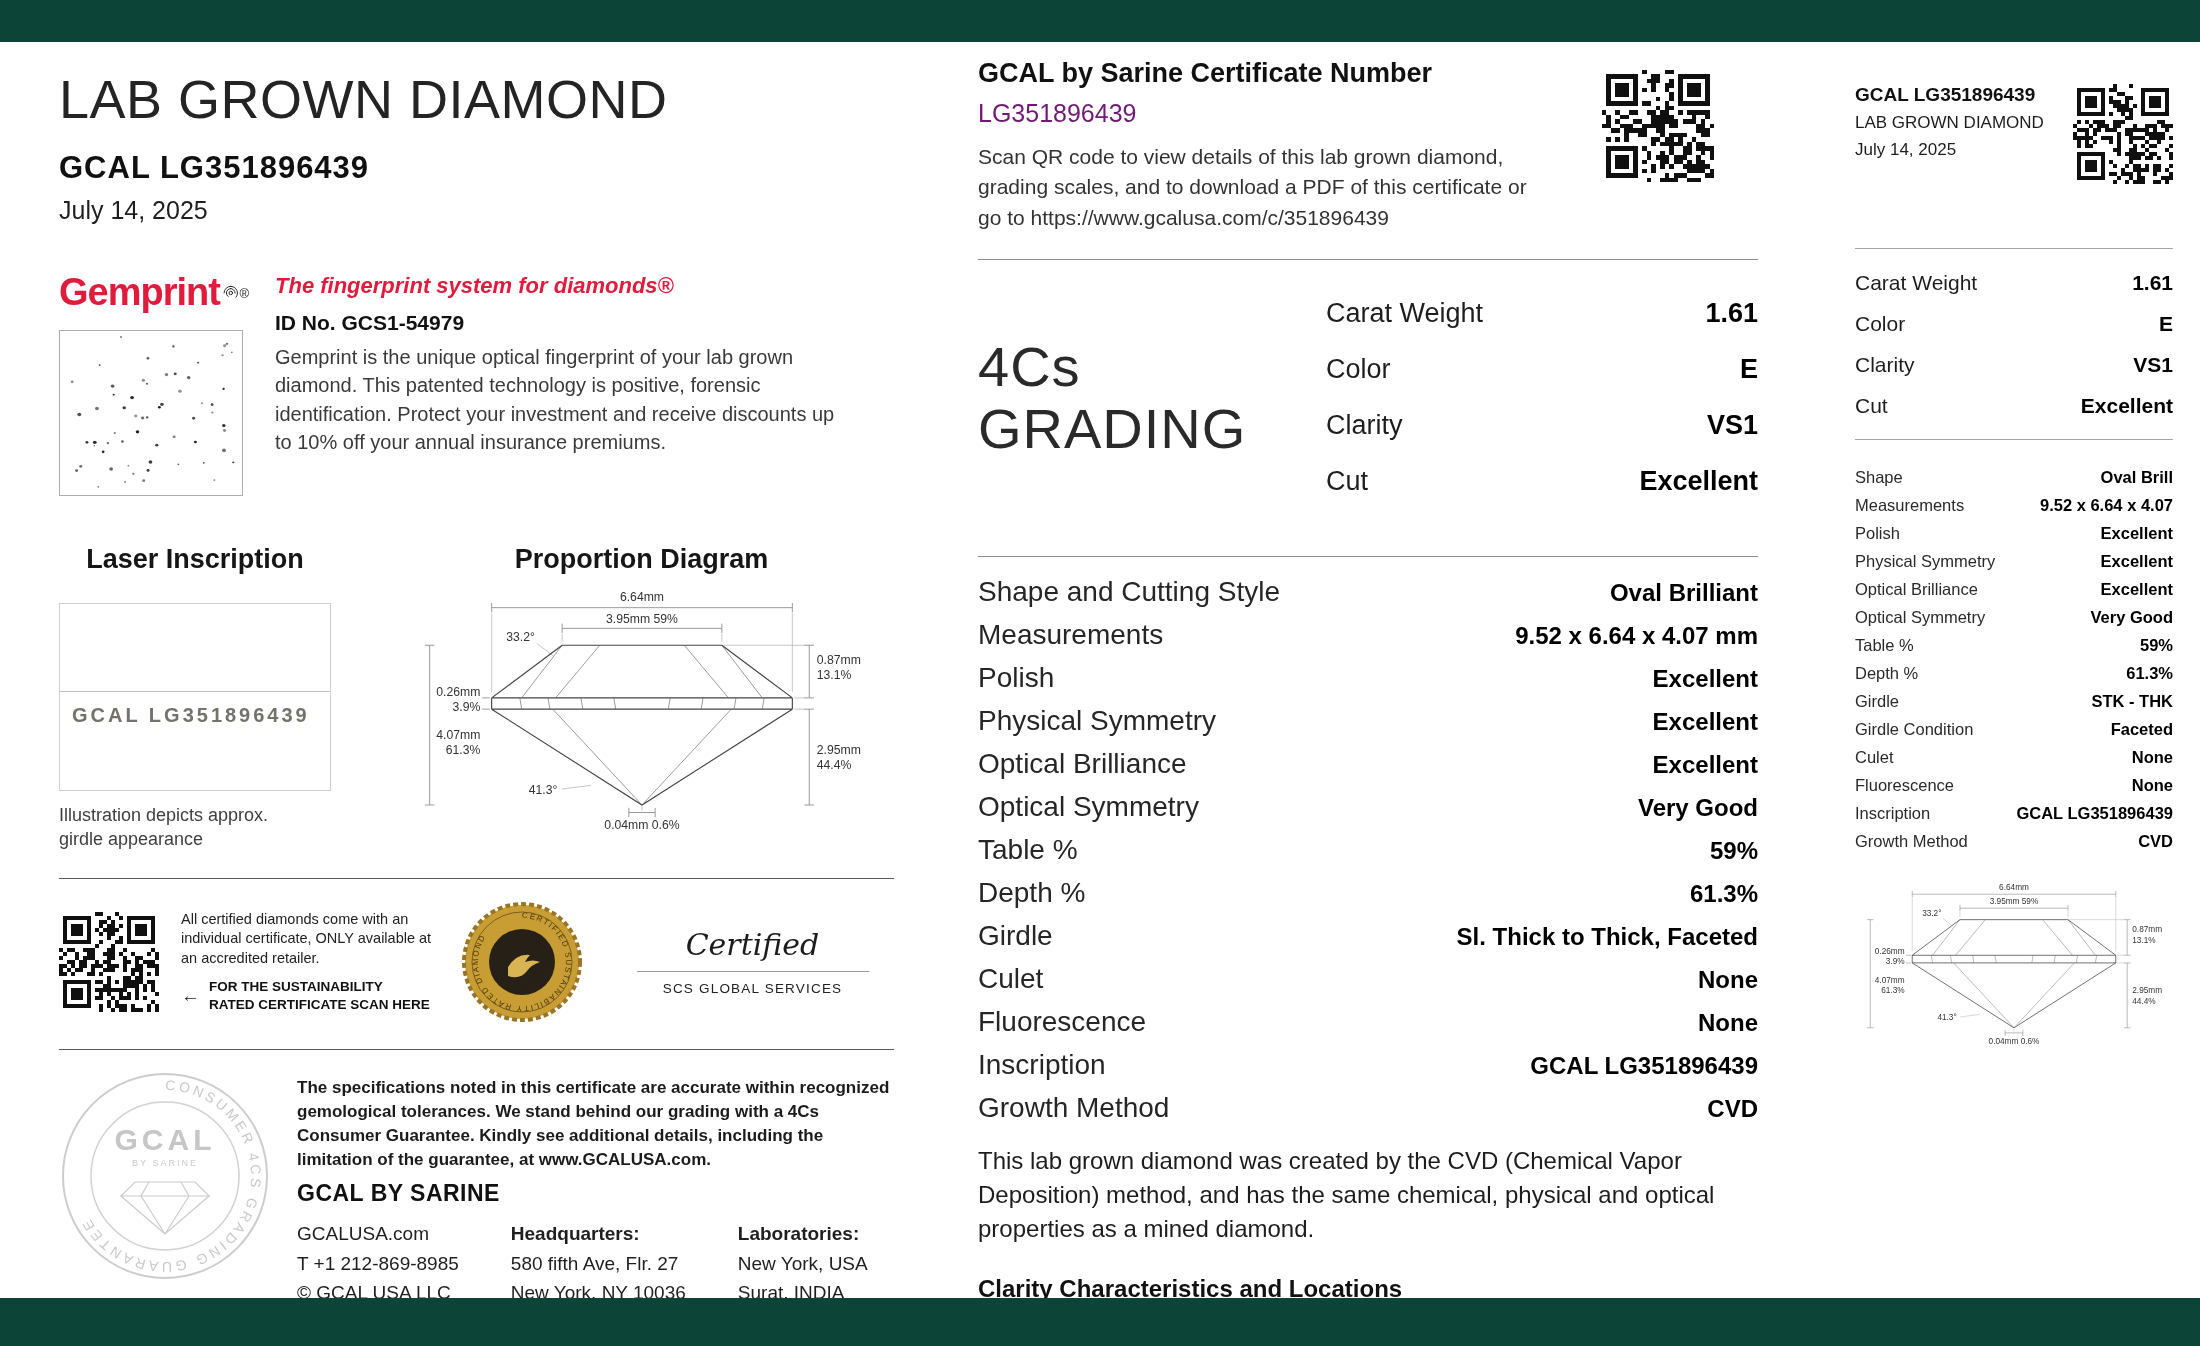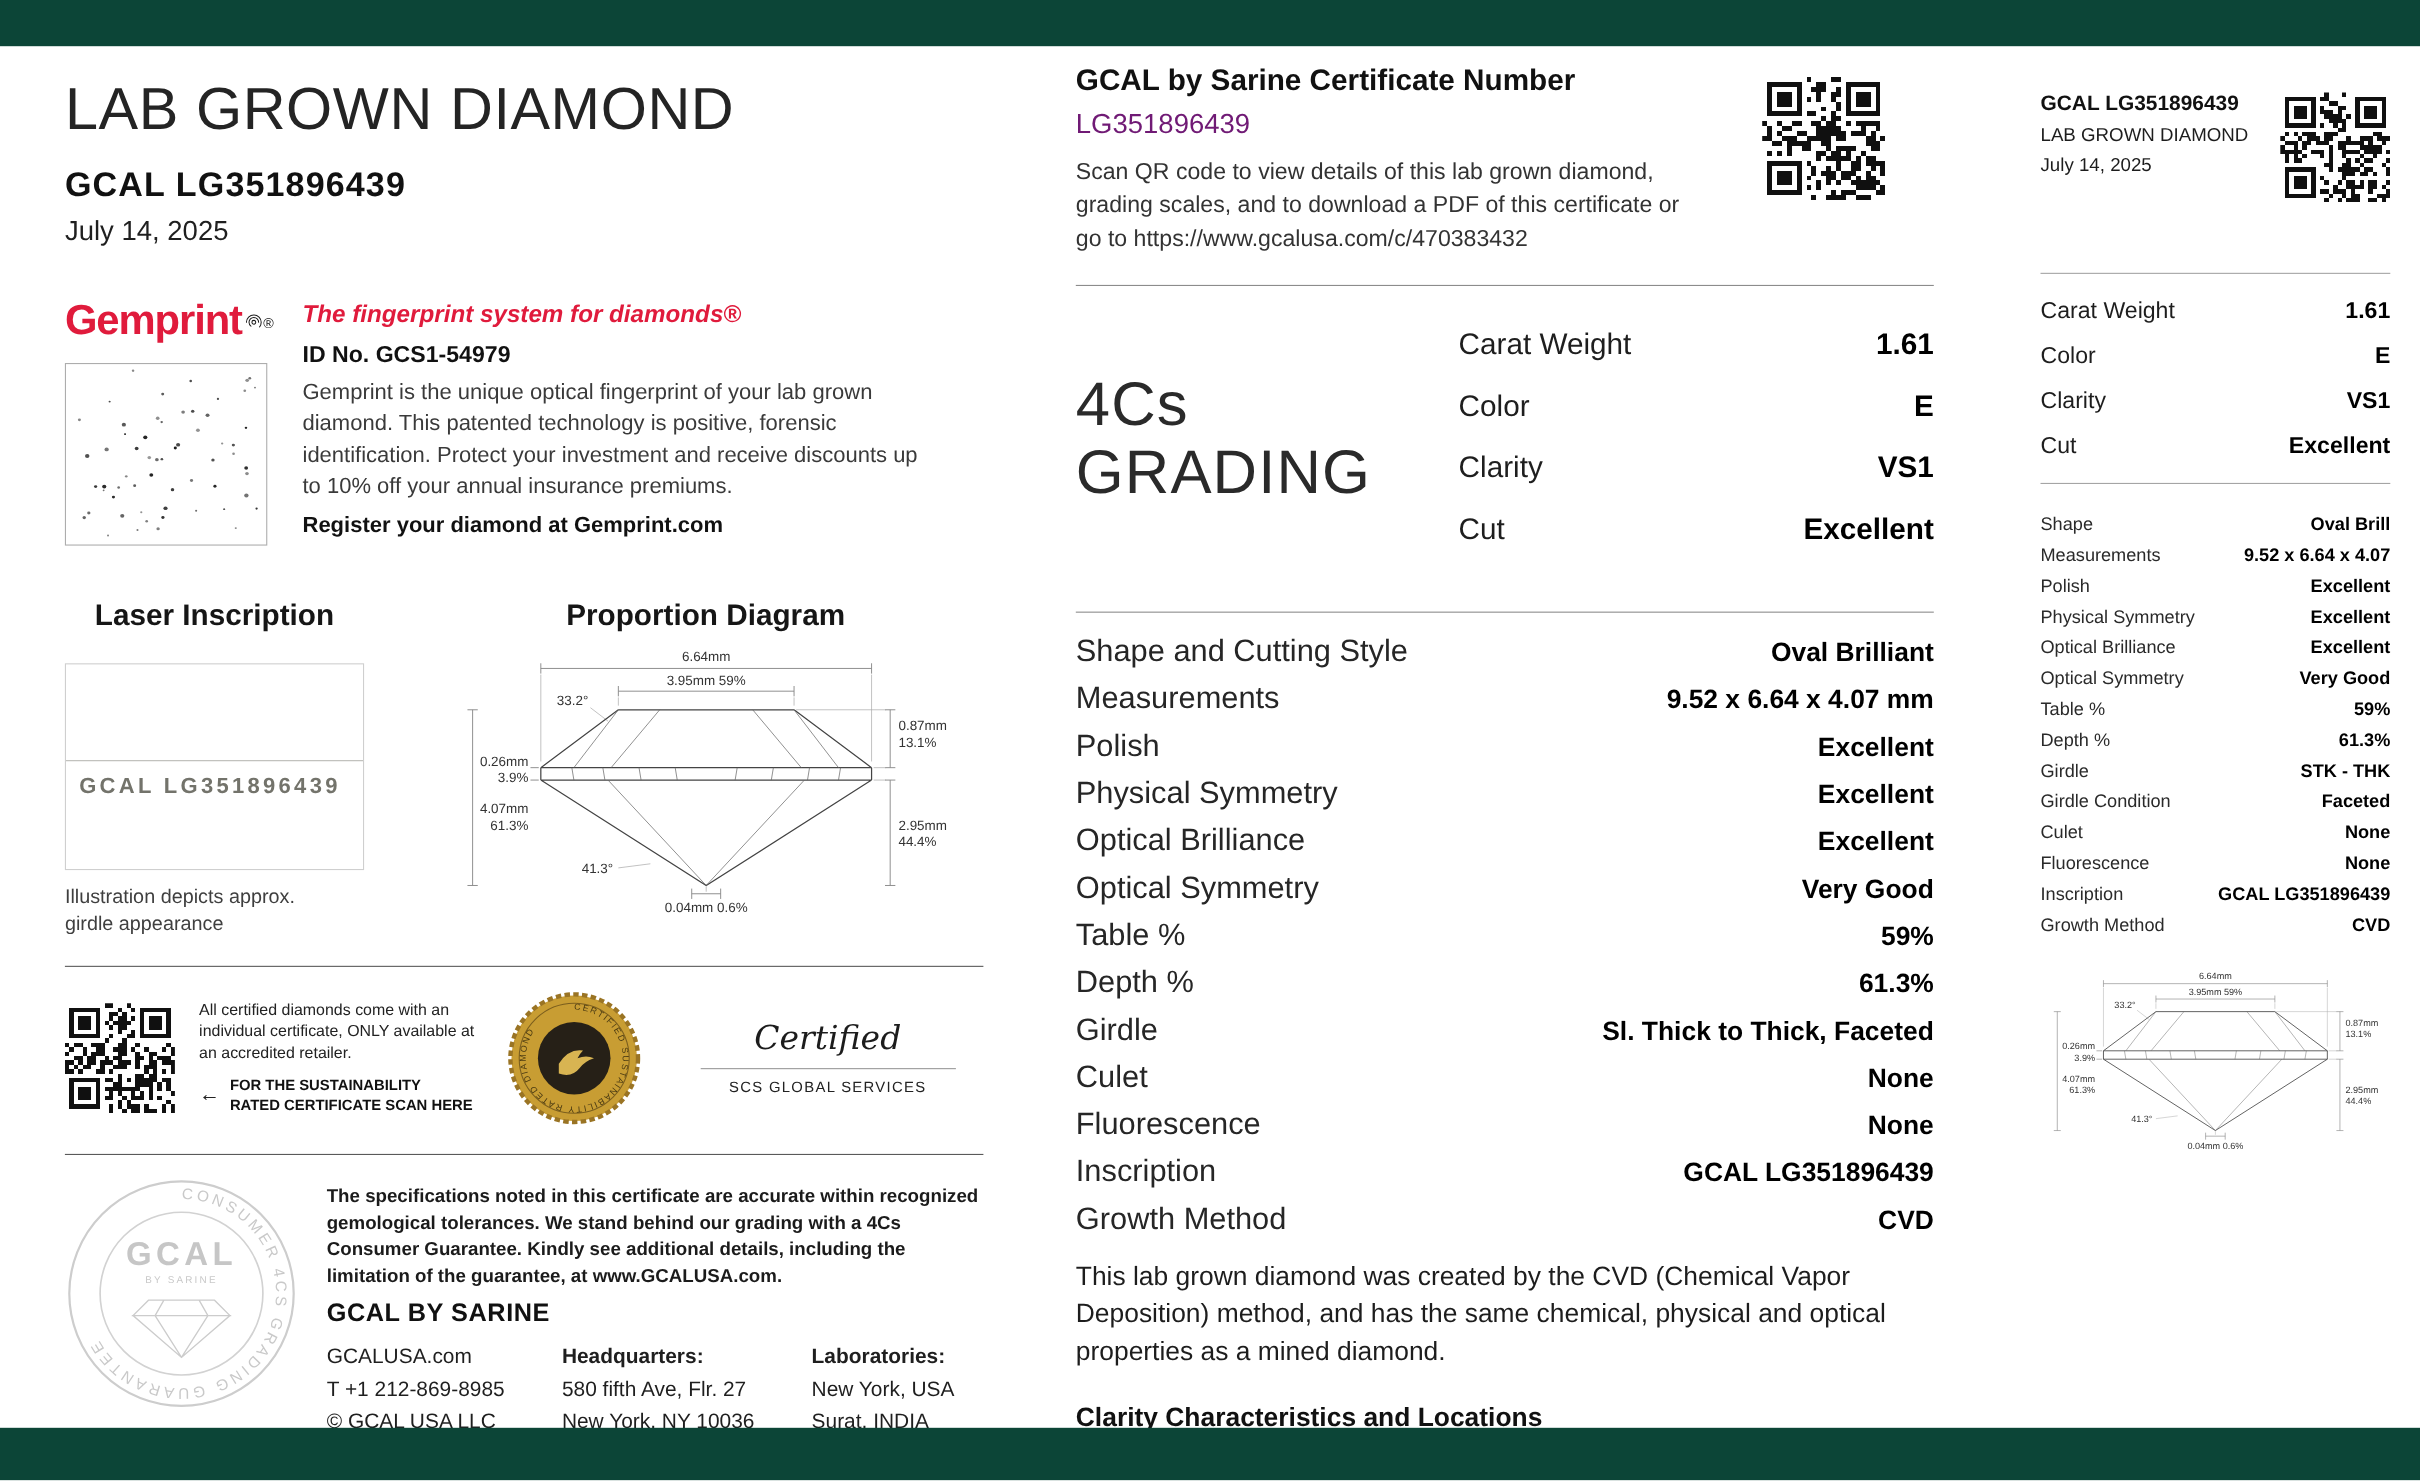--- a/index.html
+++ b/index.html
@@ -198,21 +198,20 @@
               <circle cx="35.7" cy="92.0" r="0.53" fill="#1a1a1a" opacity="0.58"></circle>
               <circle cx="46.0" cy="91.3" r="0.84" fill="#1a1a1a" opacity="0.56"></circle>
               <circle cx="62.7" cy="64.5" r="0.80" fill="#1a1a1a" opacity="0.59"></circle>
               <circle cx="41.6" cy="51.8" r="0.90" fill="#1a1a1a" opacity="0.45"></circle>
             </svg></div>
       </div>
       <div class="gp-right">
         <div class="gp-tagline">The fingerprint system for diamonds®</div>
         <div class="gp-id">ID No. GCS1-54979</div>
         <div class="gp-desc">Gemprint is the unique optical fingerprint of your lab grown diamond. This patented technology is positive, forensic identification. Protect your investment and receive discounts up to 10% off your annual insurance premiums.</div>
-        <div class="gp-register">Register your diamond at Gemprint.com</div>
       </div>
     </div>
 
     <div class="diag-grid">
       <div class="laser-col">
         <div class="sec-heading laser-heading">Laser Inscription</div>
         <div class="laser-img">
           <span class="laser-text">GCAL LG351896439</span>
         </div>
         <div class="laser-caption">
@@ -508,21 +507,21 @@
             <div>Surat, INDIA</div>
           </div>
         </div>
       </div>
     </div>
   </div>
 
   <div class="col col-mid">
     <div class="mid-heading">GCAL by Sarine Certificate Number</div>
     <div class="mid-number">LG351896439</div>
-    <div class="mid-instructions">Scan QR code to view details of this lab grown diamond, grading scales, and to download a PDF of this certificate or go to https://www.gcalusa.com/c/470383432</div>
+    <div class="mid-instructions">Scan QR code to view details of this lab grown diamond, grading scales, and to download a PDF of this certificate or go to https://www.gcalusa.com/c/351896439</div>
     <div class="qr qr-mid"><svg viewBox="0 0 25 25" width="100%" height="100%" shape-rendering="crispEdges" fill="#101010">
           <rect width="25" height="25" fill="#fff"></rect>
           <rect x="9" y="0" width="1" height="1"></rect>
           <rect x="14" y="0" width="1" height="1"></rect>
           <rect x="15" y="0" width="1" height="1"></rect>
           <rect x="11" y="1" width="1" height="1"></rect>
           <rect x="12" y="1" width="1" height="1"></rect>
           <rect x="10" y="2" width="1" height="1"></rect>
           <rect x="11" y="2" width="1" height="1"></rect>
           <rect x="12" y="2" width="1" height="1"></rect>

